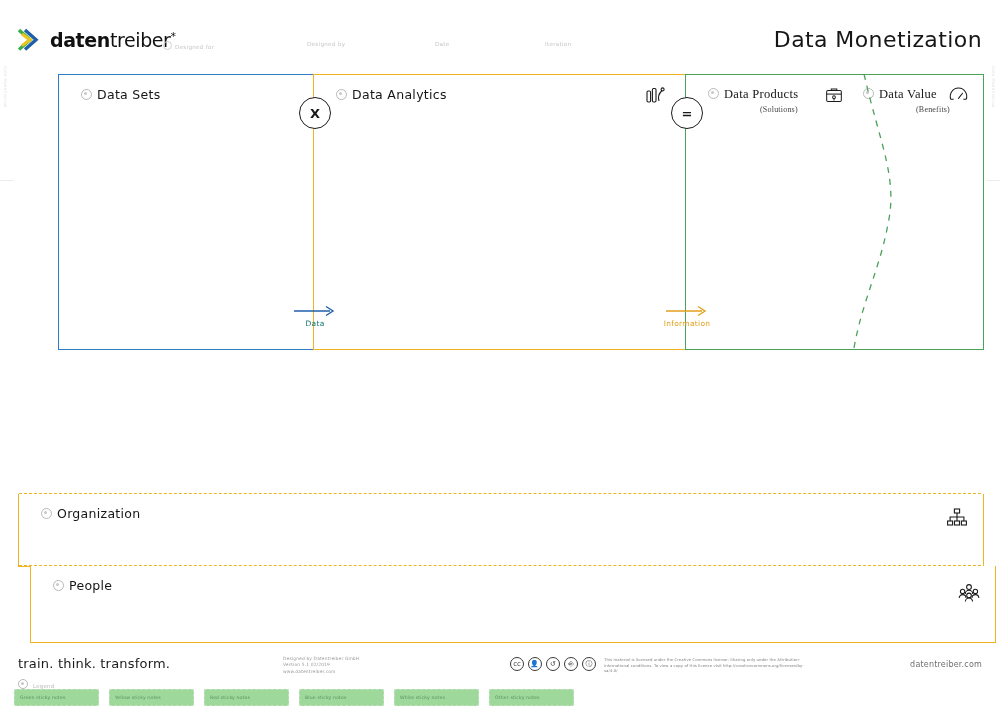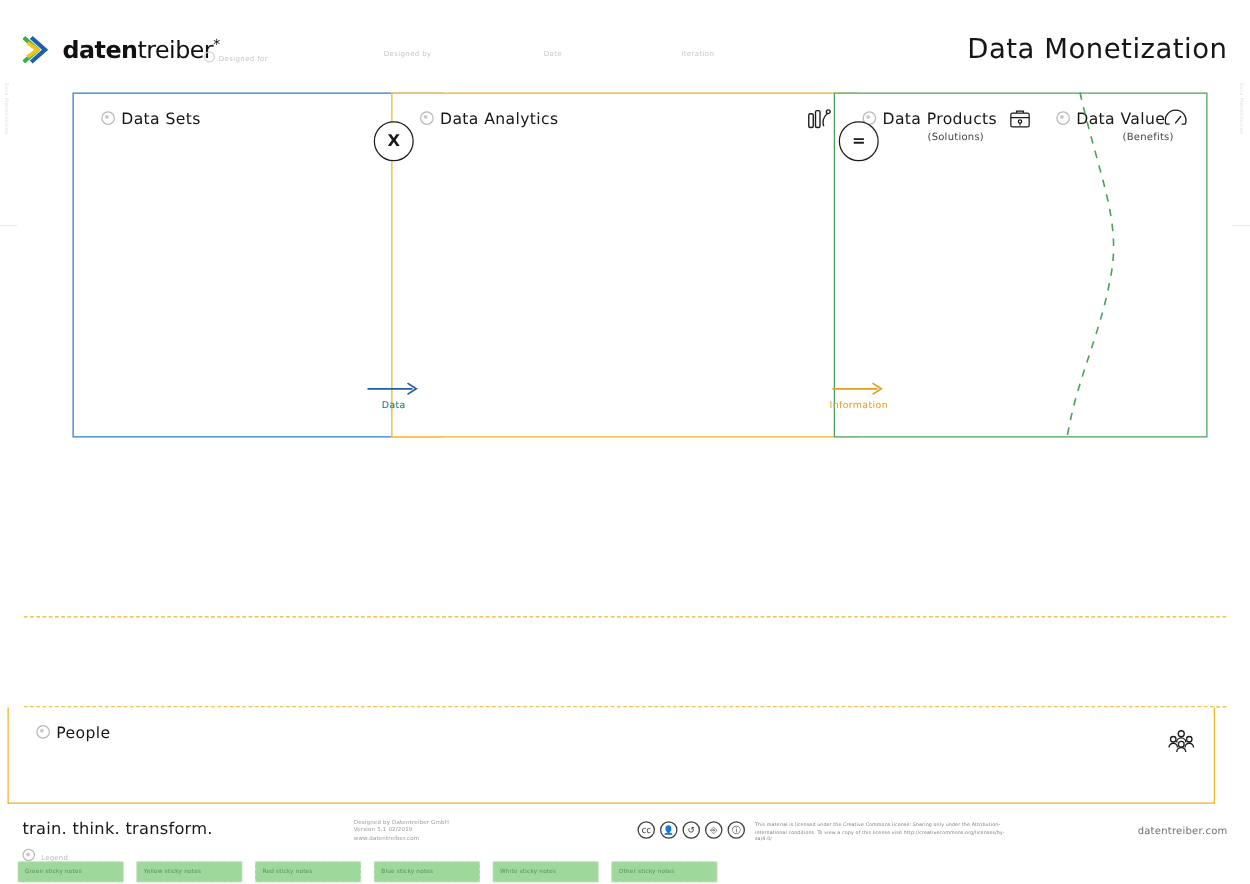--- a/index.html
+++ b/index.html
@@ -33,42 +33,42 @@
   .panel{position:absolute;background:#fff;}
   .panel-label{position:absolute;left:22px;top:12px;font-size:12.5px;letter-spacing:.3px;color:#161616;white-space:nowrap;}
   .panel-sub{position:absolute;left:36px;top:30px;font-size:8px;color:#444;letter-spacing:.2px;padding-left:38px;}
   .dot{display:inline-block;width:9px;height:9px;border:1px solid #b9b9b9;border-radius:50%;margin-right:5px;vertical-align:-1px;position:relative;}
   .dot::after{content:"";position:absolute;left:2px;top:2px;width:3px;height:3px;border-radius:50%;background:#c9c9c9;}
   .panel-icon{position:absolute;top:9px;width:24px;height:24px;}
 
   
   #p-datasets{left:18px;top:74px;width:295px;height:274px;border:1.6px solid #2e7cc4;margin-left:40px;}
   #p-analytics{left:313px;top:74px;width:372px;height:274px;border:1.6px solid #f0b323;}
-  #p-products{left:667px;top:74px;width:297px;height:274px;border:1.6px solid #4ba15c;}
+  #p-products{left:685px;top:74px;width:297px;height:274px;border:1.6px solid #4ba15c;font-family:Liberation Serif, serif;}
 
   
   .op{position:absolute;width:30px;height:30px;border-radius:50%;border:1.4px solid #1b1b1b;background:#fff;
       display:flex;align-items:center;justify-content:center;font-size:13px;font-weight:700;z-index:6;}
   #op-x{left:299px;top:97px;}
   #op-eq{left:671px;top:97px;}
 
   
   .flow{position:absolute;z-index:5;text-align:center;}
   .flow svg{display:block;}
   .flow-label{font-size:7.5px;letter-spacing:.3px;margin-top:1px;}
   #flow-data{left:292px;top:304px;width:46px;color:#0f766e;}
   #flow-info{left:660px;top:304px;width:54px;color:#e2a01c;}
 
   
   #value-curve{position:absolute;left:840px;top:74px;width:70px;height:274px;pointer-events:none;}
 
   
   #p-technology{left:18px;top:354px;width:964px;height:140px;border:1.4px solid #f0b323;}
   #p-organization{left:18px;top:494px;width:964px;height:72px;border:1.4px solid #f0b323;border-top:none;}
-  #p-people{left:6px;top:566px;width:964px;height:76px;border:1.4px solid #f0b323;border-top:none;}
+  #p-people{left:30px;top:566px;width:964px;height:76px;border:1.4px solid #f0b323;border-top:none;}
   .dash-sep{position:absolute;left:19px;width:962px;height:0;border-top:1.4px dashed #f0b323;}
   #sep1{top:493px;} #sep2{top:565px;}
 
   
   .tagline{position:absolute;left:18px;top:656px;font-size:13px;font-weight:400;color:#1b1b1b;letter-spacing:.2px;}
   .credits{position:absolute;left:283px;top:656px;font-size:4.4px;line-height:1.45;color:#9a9a9a;letter-spacing:.15px;}
   .cc-row{position:absolute;left:510px;top:657px;display:flex;align-items:flex-start;gap:4px;}
   .cc-ic{width:12px;height:12px;border:.9px solid #3a3a3a;border-radius:50%;display:flex;align-items:center;
          justify-content:center;font-size:7px;color:#3a3a3a;flex:none;}
   .cc-text{font-size:3.8px;line-height:1.5;color:#7d7d7d;max-width:200px;margin-left:4px;letter-spacing:.1px;}
@@ -210,20 +210,34 @@
 
   <div id="value-curve">
     <svg width="70" height="274" viewBox="0 0 70 274">
       <path d="M24,0 C40,70 58,104 48,150 C40,194 22,228 14,274" fill="none" stroke="#4ba15c" stroke-width="1.3" stroke-dasharray="6 6"></path>
     </svg>
   </div>
 
 
   <div class="dash-sep" id="sep1"></div>
 
+  <div class="panel" id="p-organization">
+    <div class="panel-label">
+      <span class="dot"></span><span>Organization</span>
+    </div>
+    <div class="panel-icon" style="right:14px;top:12px;">
+      <svg width="24" height="24" viewBox="0 0 24 24" fill="none" stroke="#1b1b1b" stroke-width="1.1">
+        <rect x="9.4" y="3" width="5.2" height="4"></rect>
+        <rect x="2.6" y="15" width="5" height="4"></rect>
+        <rect x="9.5" y="15" width="5" height="4"></rect>
+        <rect x="16.4" y="15" width="5" height="4"></rect>
+        <path d="M12,7 v4 M5.1,15 v-4 H18.9 v4 M12,11 v4"></path>
+      </svg>
+    </div>
+  </div>
 
   <div class="dash-sep" id="sep2"></div>
 
   <div class="panel" id="p-people">
     <div class="panel-label">
       <span class="dot"></span><span>People</span>
     </div>
     <div class="panel-icon" style="right:14px;top:14px;">
       <svg width="24" height="24" viewBox="0 0 24 24" fill="none" stroke="#1b1b1b" stroke-width="1.05">
         <circle cx="12" cy="7" r="2.4"></circle>

